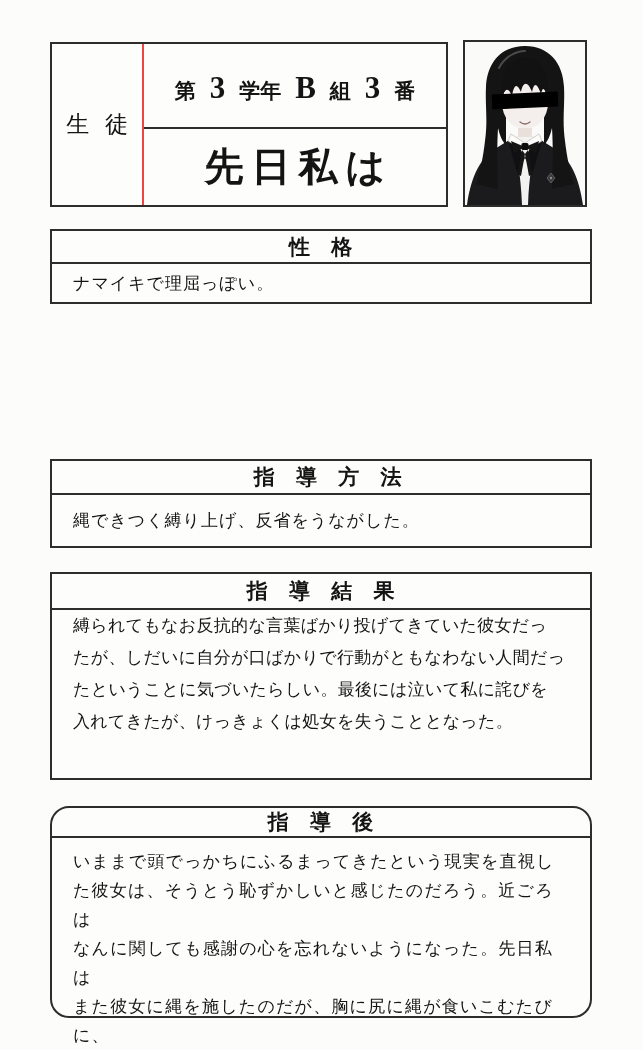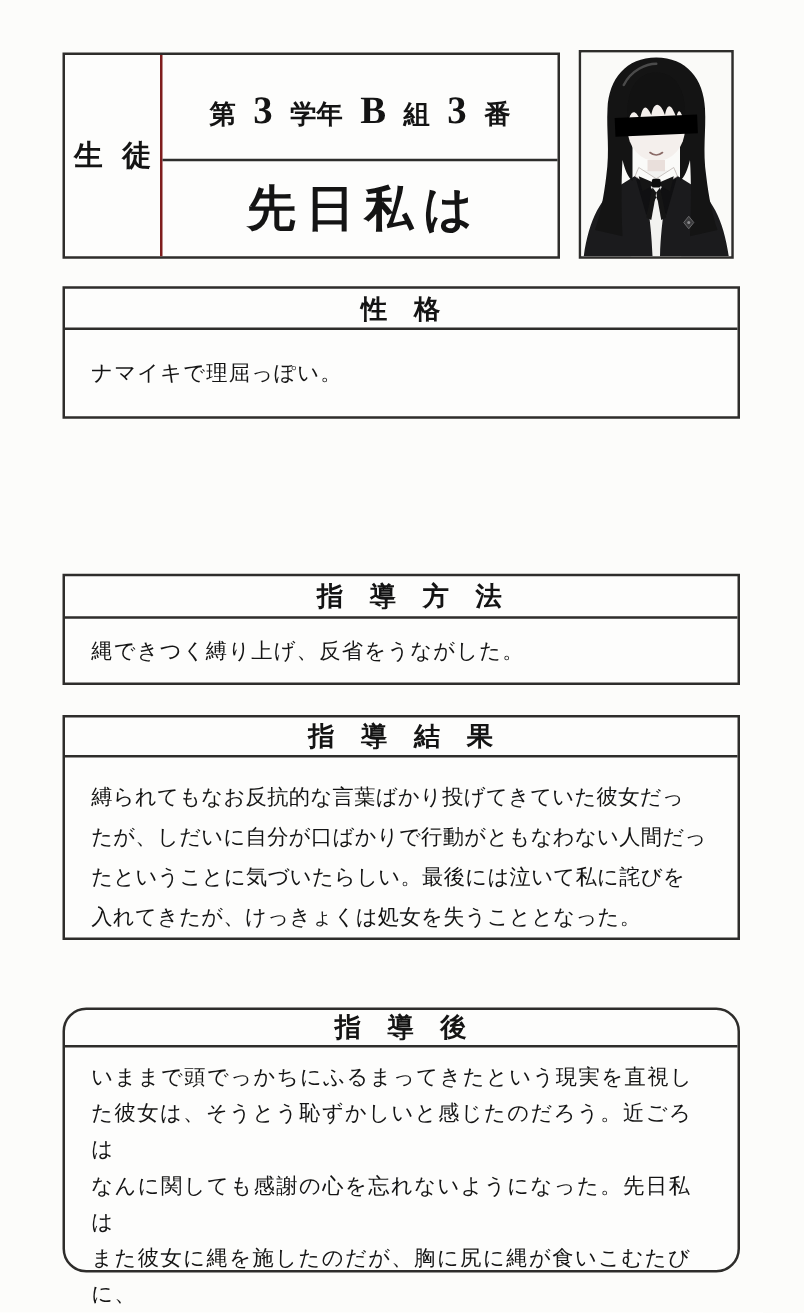--- a/index.html
+++ b/index.html
@@ -6,23 +6,23 @@
   .page{
     position:relative;width:643px;height:1050px;overflow:hidden;
     background:#fcfcfa;color:#141414;
     font-family:"Liberation Serif","DejaVu Serif",serif;
   }
   .frame{position:absolute;border:2px solid #2e2d2b;background:#fdfdfc;box-sizing:border-box;}
 
   
   .student-card{left:50px;top:42px;width:398px;height:165px;display:flex;}
   .role-cell{
-    width:78px;border-right:2px solid #7f1d1d;box-sizing:border-box;
+    width:92px;border-right:2px solid #ef4444;box-sizing:border-box;
     display:flex;align-items:center;justify-content:center;
-    font-size:23px;font-weight:700;word-spacing:10px;white-space:nowrap;
+    font-size:23px;font-weight:400;word-spacing:10px;white-space:nowrap;
   }
   .card-right{flex:1;display:flex;flex-direction:column;min-width:0;}
   .class-line{
     height:85px;border-bottom:2px solid #2e2d2b;box-sizing:border-box;
     display:flex;align-items:baseline;justify-content:center;gap:8px;
     font-size:21px;font-weight:600;padding-top:28px;
   }
   .class-line .latin{font-size:31px;font-weight:700;line-height:1;margin:0 6px;}
   .name-line{
     flex:1;display:flex;align-items:center;justify-content:center;
@@ -38,24 +38,24 @@
   .sec-header{
     border-bottom:2px solid #2e2d2b;box-sizing:border-box;
     display:flex;align-items:center;justify-content:center;
     font-weight:700;font-size:21px;word-spacing:14px;letter-spacing:1px;white-space:nowrap;
   }
   .sec-body{
     flex:1;padding:0 21px;box-sizing:border-box;
     font-size:17px;letter-spacing:1px;line-height:29px;
     white-space:pre-line;display:flex;align-items:center;
   }
-  .sec-0{top:229px;height:106px;}  .sec-0 .sec-header{height:33px;}
+  .sec-0{top:229px;height:75px;}  .sec-0 .sec-header{height:33px;}
   .sec-1{top:341px;height:91px;}  .sec-1 .sec-header{height:39px;}
   .sec-2{top:459px;height:89px;}  .sec-2 .sec-header{height:34px;padding-left:14px;}
-  .sec-3{top:572px;height:180px;gap:16px;} .sec-3 .sec-header{height:36px;}
+  .sec-3{top:572px;height:208px;} .sec-3 .sec-header{height:36px;}
   .sec-3 .sec-body{align-items:flex-start;line-height:32px;letter-spacing:0.3px;}
   .sec-4{top:806px;height:212px;border-radius:19px;} .sec-4 .sec-header{height:37px;}
   .sec-4 .sec-body{align-items:flex-start;padding-top:9px;line-height:29px;letter-spacing:1.2px;}
 </style>
 </head>
 <body>
 
 <div class="page">
 
   <div class="frame student-card">

